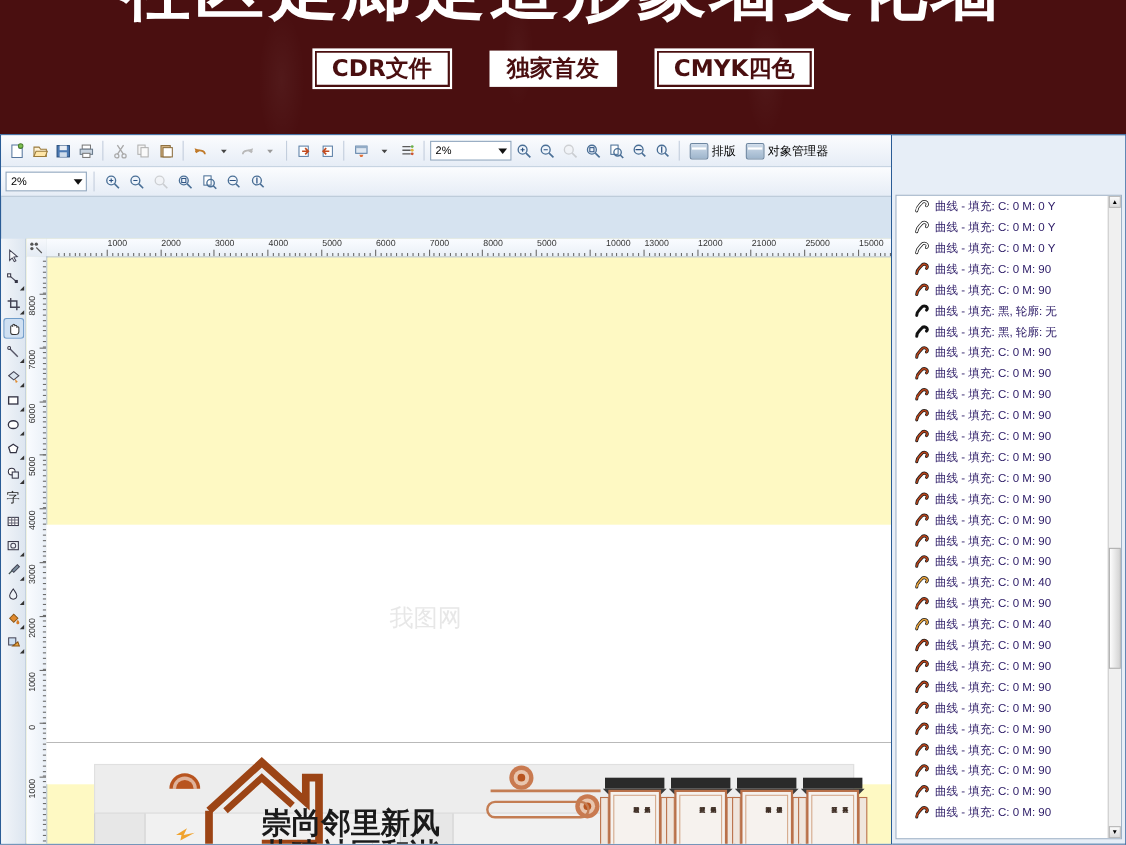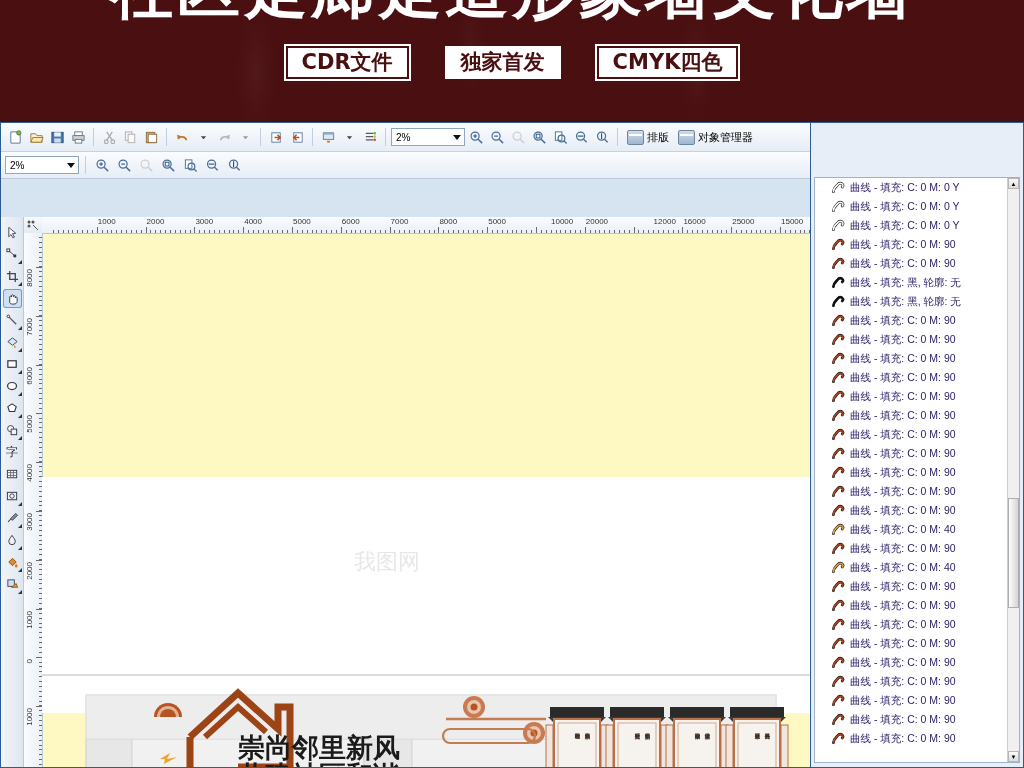--- a/index.html
+++ b/index.html
@@ -520,25 +520,25 @@
           <div class="rlab" style="left: 300.8px;">6000</div>
           <div class="rtick" style="left: 347.6px; height: 6px;"></div>
           <div class="rlab" style="left: 349.6px;">7000</div>
           <div class="rtick" style="left: 396.4px; height: 6px;"></div>
           <div class="rlab" style="left: 398.4px;">8000</div>
           <div class="rtick" style="left: 445.2px; height: 6px;"></div>
           <div class="rlab" style="left: 447.2px;">5000</div>
           <div class="rtick" style="left: 494px; height: 6px;"></div>
           <div class="rlab" style="left: 490px; margin-left: 20px;">10000</div>
           <div class="rtick" style="left: 542.8px; height: 6px;"></div>
-          <div class="rlab" style="left: 544.8px;">20000</div>
+          <div class="rlab" style="left: 544.8px;">13000</div>
           <div class="rtick" style="left: 591.6px; height: 6px;"></div>
-          <div class="rlab" style="left: 593.6px; margin-left: 19px;">12000</div>
+          <div class="rlab" style="left: 593.6px;">12000</div>
           <div class="rtick" style="left: 640.4px; height: 6px;"></div>
-          <div class="rlab" style="left: 642.4px;">16000</div>
+          <div class="rlab" style="left: 642.4px;">21000</div>
           <div class="rtick" style="left: 689.2px; height: 6px;"></div>
           <div class="rlab" style="left: 691.2px;">25000</div>
           <div class="rtick" style="left: 738px; height: 6px;"></div>
           <div class="rlab" style="left: 740px;">15000</div>
           <div class="rtick" style="left: 10.88px; height: 3px;"></div>
           <div class="rtick" style="left: 15.76px; height: 3px;"></div>
           <div class="rtick" style="left: 20.64px; height: 3px;"></div>
           <div class="rtick" style="left: 25.52px; height: 3px;"></div>
           <div class="rtick" style="left: 30.4px; height: 3px;"></div>
           <div class="rtick" style="left: 35.28px; height: 3px;"></div>

